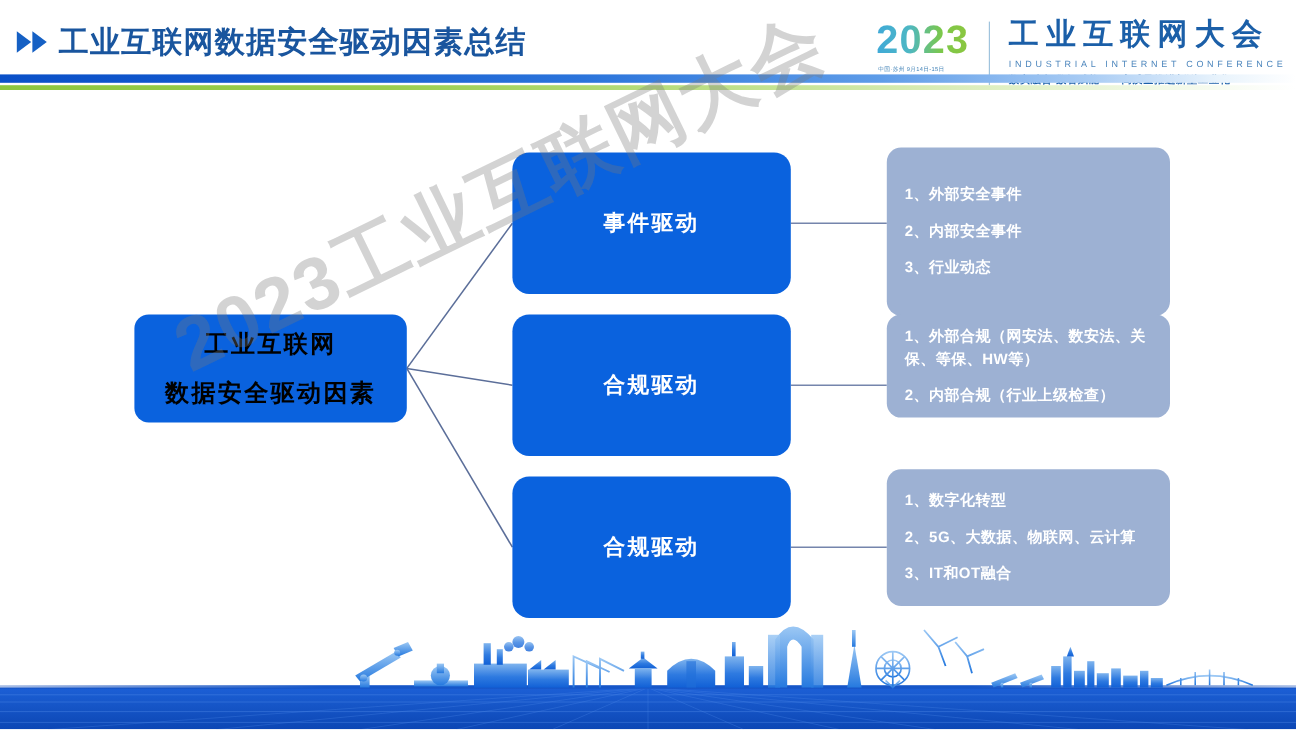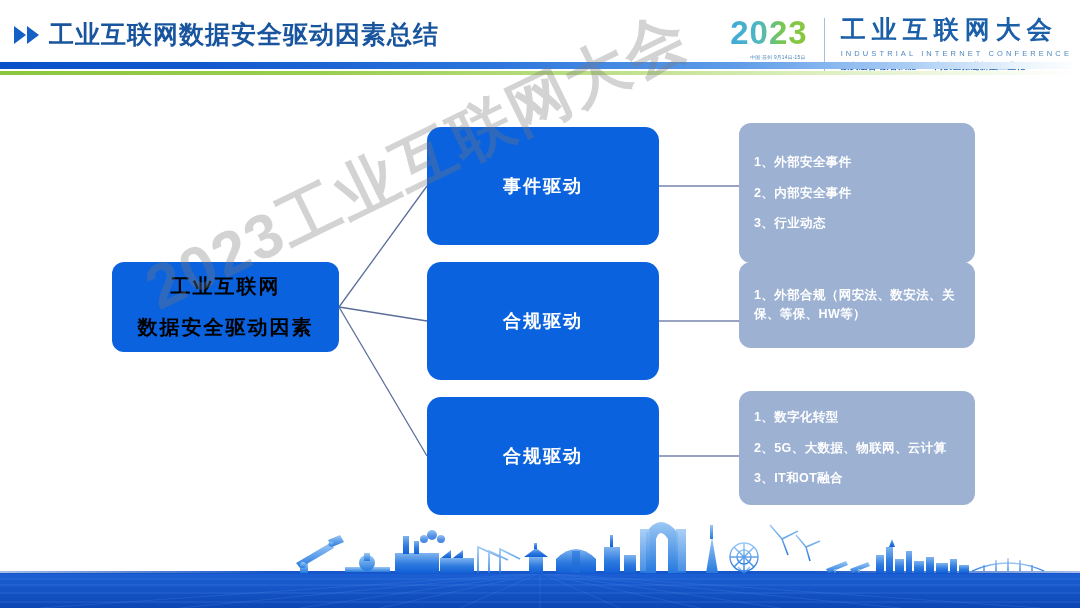--- a/index.html
+++ b/index.html
@@ -77,21 +77,21 @@
 
   
   .conf-logo {
     position: absolute;
     right: 8px; top: 16px;
     display: flex;
     align-items: flex-start;
     gap: 8px;
   }
   .logo-left {
-    text-align: right;
+    text-align: left;
     padding-right: 8px;
   }
   .logo-year {
     font-size: 33px;
     font-weight: bold;
     letter-spacing: 1px;
     line-height: 1;
     background: linear-gradient(90deg, #3FA9D8 0%, #4DB7C4 35%, #7CC84A 70%, #8CC63F 100%);
     -webkit-background-clip: text;
     background-clip: text;
@@ -308,20 +308,21 @@
       <span class="label">合规驱动</span>
     </div>
 
     <div class="panel panel-1">
       <span class="item">1、外部安全事件</span>
       <span class="item">2、内部安全事件</span>
       <span class="item">3、行业动态</span>
     </div>
     <div class="panel panel-2">
       <span class="item">1、外部合规（网安法、数安法、关保、等保、HW等）</span>
+      <span class="item">2、内部合规（行业上级检查）</span>
     </div>
     <div class="panel panel-3">
       <span class="item">1、数字化转型</span>
       <span class="item">2、5G、大数据、物联网、云计算</span>
       <span class="item">3、IT和OT融合</span>
     </div>
   </div>
 
   <div class="watermark">2023工业互联网大会</div>
 

